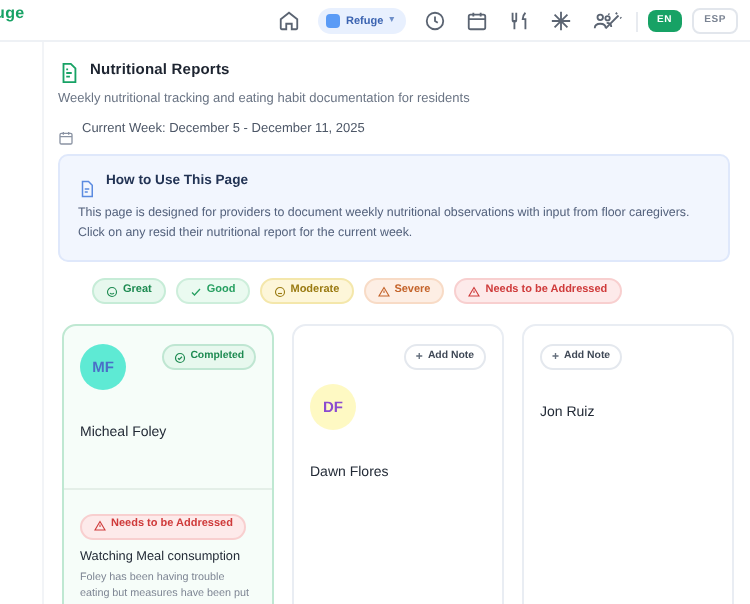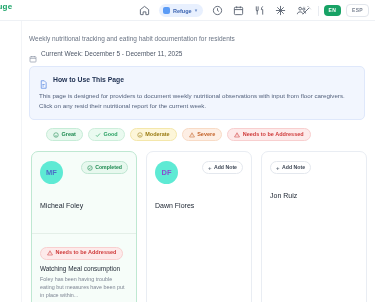--- a/index.html
+++ b/index.html
@@ -185,21 +185,21 @@
     display: flex; align-items: flex-start; justify-content: space-between;
   }
   .avatar {
     width: 23px; height: 23px;
     border-radius: 50%;
     display: flex; align-items: center; justify-content: center;
     font-size: 7.5px; font-weight: 700;
     flex: none;
   }
   .avatar.blue   { background:#5eead4; color:#4a6fc7; }
-  .avatar.purple { background:#5eead4; color:#8b4bd0; }
+  .avatar.purple { background:#fef9c3; color:#8b4bd0;margin-top:20px; }
   .avatar.pink   { background:#fbdbe8; color:#d6437f; }
   .badge-completed {
     display: inline-flex; align-items: center; gap: 2.5px;
     background: #e7f8ee;
     border: 1px solid #bfe6d2;
     color: #1d8a51;
     border-radius: 9px;
     padding: 2.5px 5px;
     font-size: 5.2px; font-weight: 600; line-height: 1;
     white-space: nowrap;
@@ -296,20 +296,29 @@
     <span class="lang-btn active">EN</span>
     <span class="lang-btn inactive">ESP</span>
   </div>
 </div>
 
 <div class="page">
   <div class="rail"></div>
 
   <div class="content">
 
+    <div class="hdr-title-row">
+      <span class="doc-icon">
+        <svg viewBox="0 0 24 24" fill="none" stroke="#17a265" stroke-width="2">
+            <path d="M6 2h8l5 5v15H6z"></path>
+            <path d="M9 12h6M9 16h4M9 8h2"></path>
+          </svg>
+      </span>
+      <span class="hdr-title">Nutritional Reports</span>
+    </div>
 
     <div class="hdr-sub">Weekly nutritional tracking and eating habit documentation for residents</div>
 
     <div class="hdr-week">
       <span class="cal-icon">
         <svg viewBox="0 0 24 24" fill="none" stroke="currentColor" stroke-width="2">
             <rect x="3" y="5" width="18" height="16" rx="2"></rect>
             <path d="M3 10h18M8 3v4M16 3v4"></path>
           </svg>
       </span>

